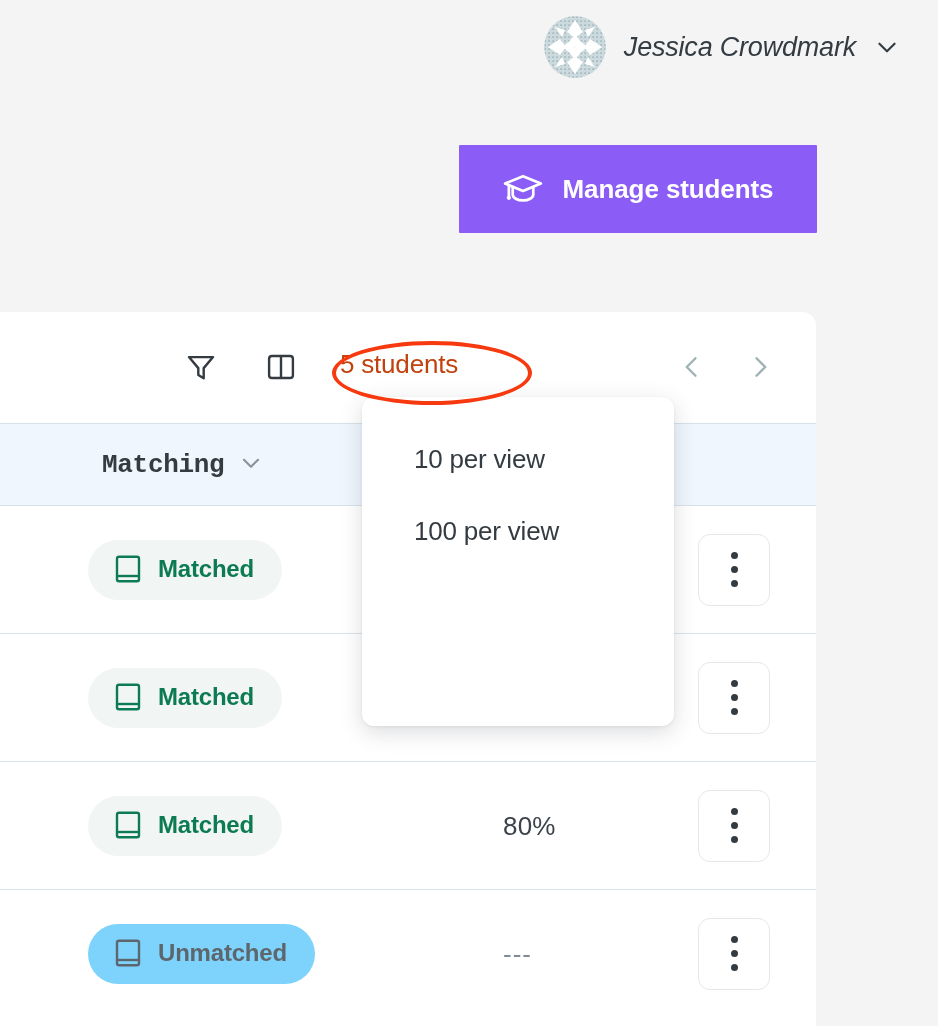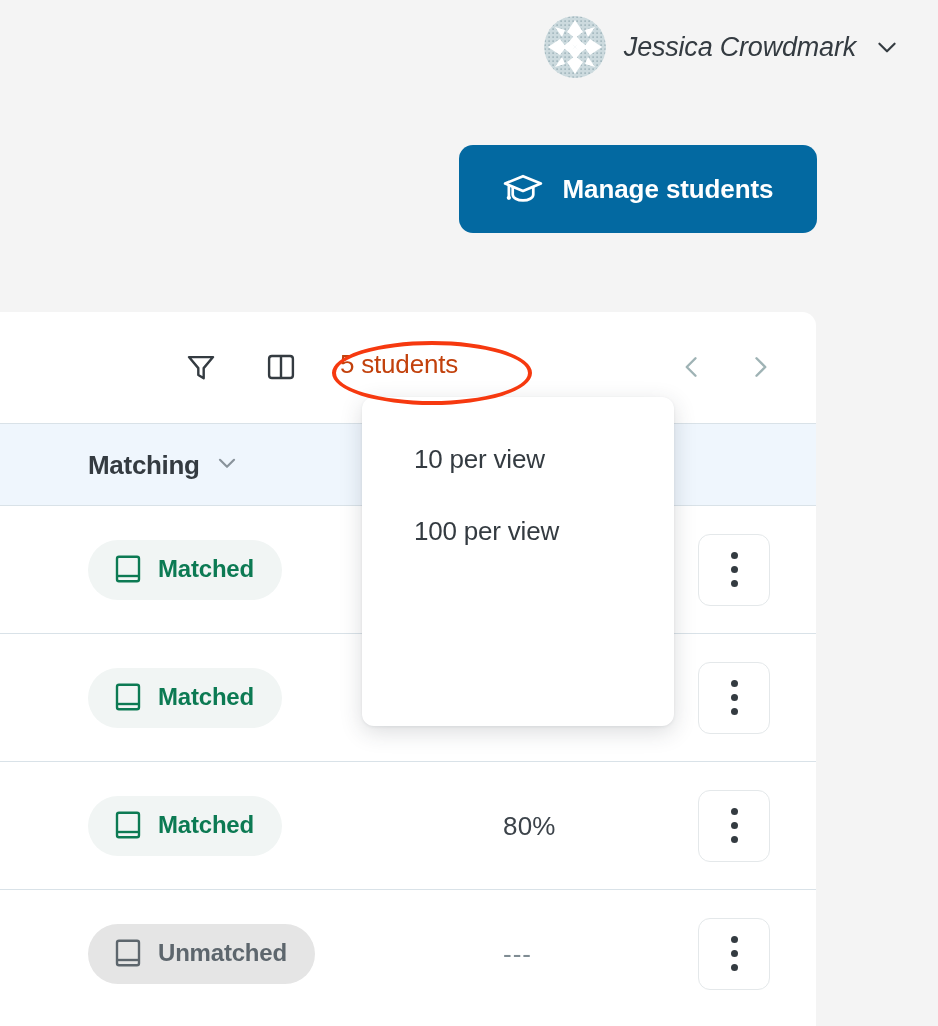--- a/index.html
+++ b/index.html
@@ -55,22 +55,22 @@
     display: flex; align-items: center; justify-content: center;
   }
 
   
   .manage-btn {
     position: absolute;
     left: 459px;
     top: 145px;
     width: 358px;
     height: 88px;
-    background: #0369a1;
-    border-radius: 14px;
+    background: #8b5cf6;
+    border-radius: 1px;
     border: none;
     display: flex;
     align-items: center;
     justify-content: center;
     gap: 20px;
     cursor: pointer;
     padding: 0;
     font-family: inherit;
     text-align: center;
   }
@@ -156,27 +156,28 @@
   
   .thead {
     height: 81px;
     background: #eff6fd;
     border-top: 1px solid #d9e2e8;
     border-bottom: 1px solid #d9e2e8;
     position: relative;
   }
   .th-matching {
     position: absolute;
-    left: 100px;
+    left: 114px;
     top: 50%;
     transform: translateY(-50%);
     display: flex;
     align-items: flex-start;
     gap: 14px;
     cursor: pointer;
+    font-family: Liberation Mono, monospace;
   }
   .th-matching .txt {
     font-size: 26px;
     font-weight: bold;
     color: #343b41;
     letter-spacing: -0.3px;
   }
 
   
   .row {
@@ -201,21 +202,21 @@
     padding: 0 28px 2px 26px;
     box-sizing: border-box;
   }
   .pill .pill-label {
     font-size: 24px;
     font-weight: bold;
     letter-spacing: -0.2px;
     white-space: nowrap;
   }
   .pill.matched .pill-label { color: #0c7a53; }
-  .pill.unmatched { background: #e5e5e5; }
+  .pill.unmatched { background: #7dd3fc; }
   .pill.unmatched .pill-label { color: #5d666d; }
   .book-icon { width: 28px; height: 30px; flex: none; display: block; }
 
   .cell-score {
     position: absolute;
     left: 473px;
     top: 50%;
     transform: translateY(-50%);
     font-size: 26px;
     color: #3c434a;

